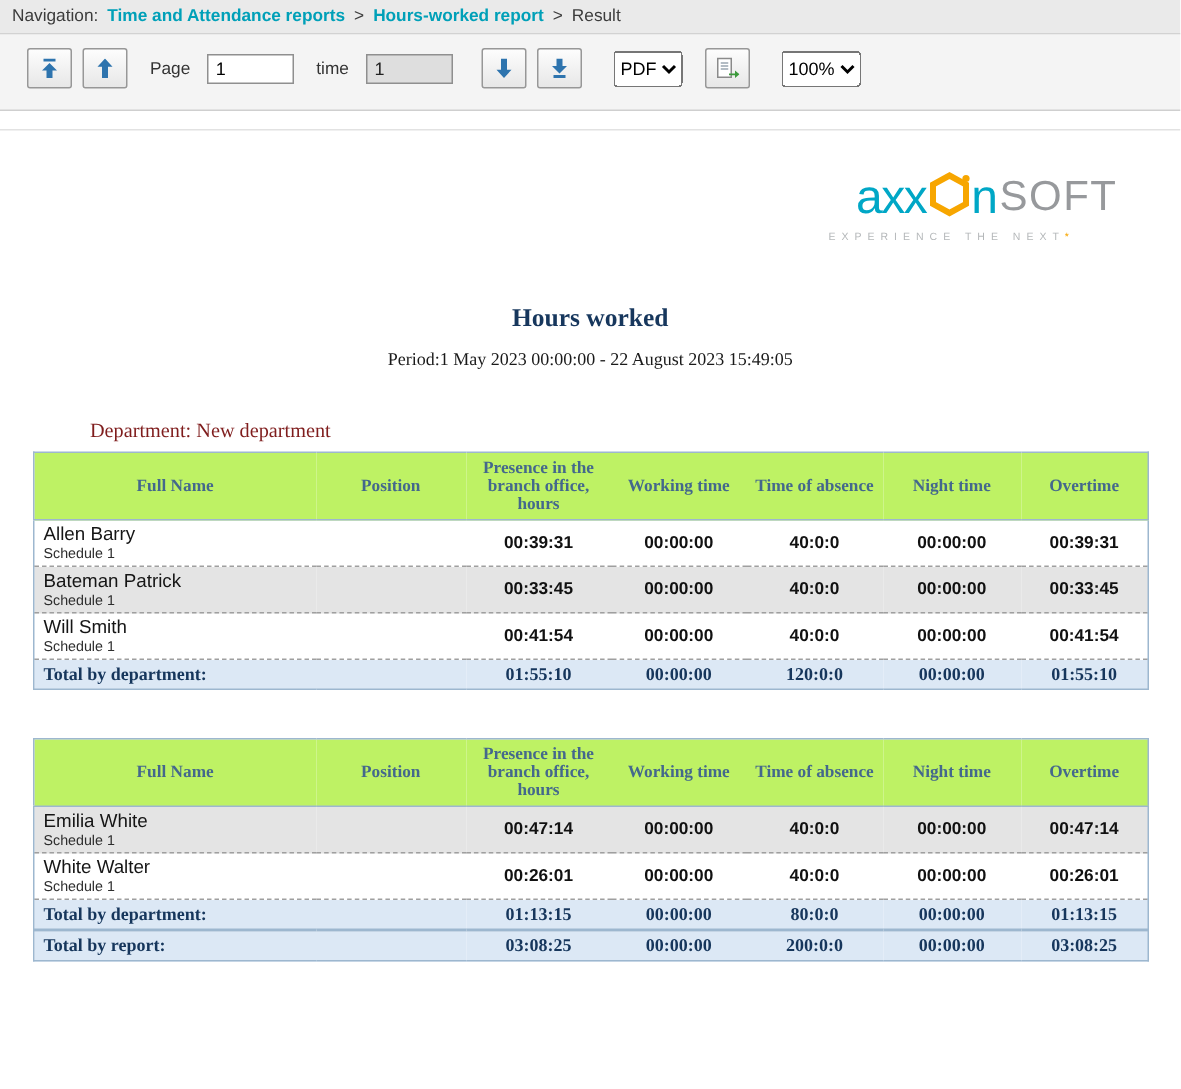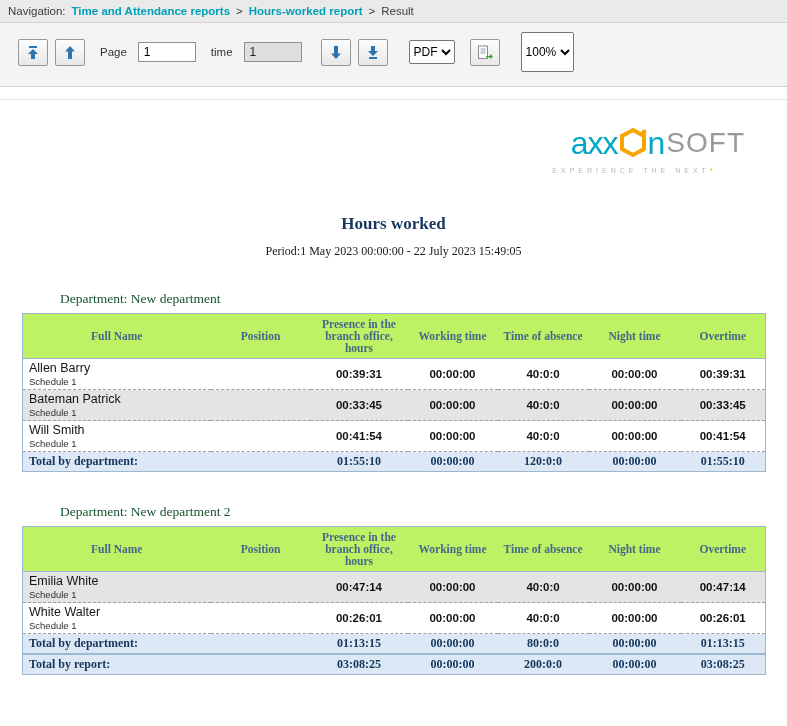--- a/index.html
+++ b/index.html
@@ -30,42 +30,42 @@
   .tb-label { font-size: 11.5px; color: #333; margin: 0 4px 0 8px; }
   .page-input {
     width: 58px; height: 20px; border: 1px solid #8f8f8f; font-size: 12px;
     padding: 1px 5px; background: #fff;
   }
   .from-box {
     width: 58px; height: 20px; border: 1px solid #8f8f8f; font-size: 12px;
     padding: 1px 5px; background: #dedede; color: #222;
   }
   .fmt-select { height: 24px; font-size: 12px; margin-left: 14px; }
-  .zoom-select { height: 40px; font-size: 12px; margin-left: 14px; }
+  .zoom-select { height: 24px; font-size: 12px; margin-left: 14px; }
   .export-btn { margin-left: 8px; }
 
   
   .report { margin-top: 12px; border-top: 1px solid #e2e2e2; background: #fff; padding-bottom: 18px; }
 
   .logo-block { width: 225px; margin: 26px 42px 0 auto; }
   .logo-line { display: flex; align-items: center; justify-content: flex-end; line-height: 1; }
   .logo-axx, .logo-n { font-size: 32px; color: #00a7c6; letter-spacing: -1px; }
   .logo-hex { margin: 0 1px; position: relative; top: 1px; }
   .logo-soft { font-size: 28px; color: #97999c; letter-spacing: 1px; margin-left: 2px; }
   .tagline {
     margin-top: 7px; text-align: center; font-size: 7px; letter-spacing: 4px;
     color: #b5b8ba; white-space: nowrap;
   }
   .tagline-mark { color: #f7a600; letter-spacing: 0; }
 
   .title { margin-top: 40px; text-align: center; font-family: "Liberation Serif", serif; font-weight: bold; font-size: 17px; color: #17375d; }
   .period { margin-top: 10px; text-align: center; font-family: "Liberation Serif", serif; font-size: 12px; color: #1a1a1a; }
 
   .section { margin-top: 32px; }
-  .dept-label { margin: 0 0 6px 60px; font-family: "Liberation Serif", serif; font-size: 13.5px; color: #14532d; }
+  .dept-label { margin: 0 0 6px 60px; font-family: "Liberation Serif", serif; font-size: 13.5px; color: #7f1d1d; }
 
   table.report-table {
     width: 743px; margin-left: 22px; border-collapse: collapse; table-layout: fixed;
     border: 1px solid #9db7cf;
   }
   .report-table th {
     background: #bef264; color: #44688c; font-family: "Liberation Serif", serif;
     font-weight: bold; font-size: 11.5px; text-align: center; vertical-align: middle;
     padding: 4px 5px; height: 44px; border-bottom: 1px solid #9db7cf;
   }
@@ -163,21 +163,21 @@
       </span>
       <span class="logo-n">n</span>
       <span class="logo-soft">SOFT</span>
     </div>
     <div class="tagline">
       <span>EXPERIENCE THE NEXT</span><span class="tagline-mark">*</span>
     </div>
   </div>
 
   <div class="title">Hours worked</div>
-  <div class="period">Period:1 May 2023 00:00:00 - 22 July 2023 15:49:05</div>
+  <div class="period">Period:1 May 2023 00:00:00 - 22 August 2023 15:49:05</div>
 
   <div class="section">
     <div class="dept-label">Department: New department</div>
     <table class="report-table">
       <colgroup>
           <col style="width:188px">
           <col style="width:100px">
           <col style="width:97px">
           <col style="width:90px">
           <col style="width:91px">
@@ -238,21 +238,20 @@
           <td class="cell num">00:00:00</td>
           <td class="cell num">120:0:0</td>
           <td class="cell num">00:00:00</td>
           <td class="cell num">01:55:10</td>
         </tr>
       </tbody>
     </table>
   </div>
 
   <div class="section">
-    <div class="dept-label">Department: New department 2</div>
     <table class="report-table">
       <colgroup>
           <col style="width:188px">
           <col style="width:100px">
           <col style="width:97px">
           <col style="width:90px">
           <col style="width:91px">
           <col style="width:92px">
           <col style="width:85px">
         </colgroup>

